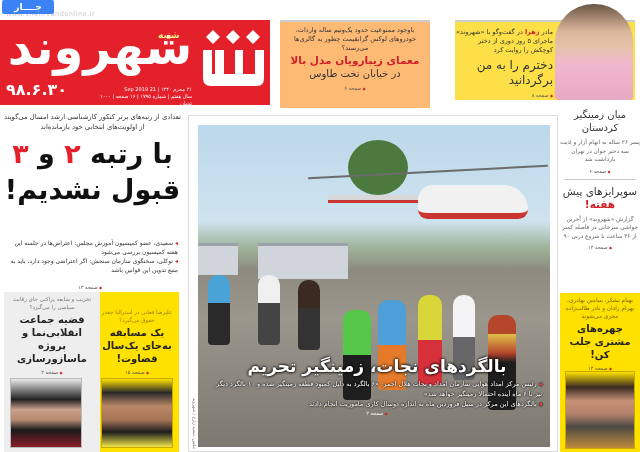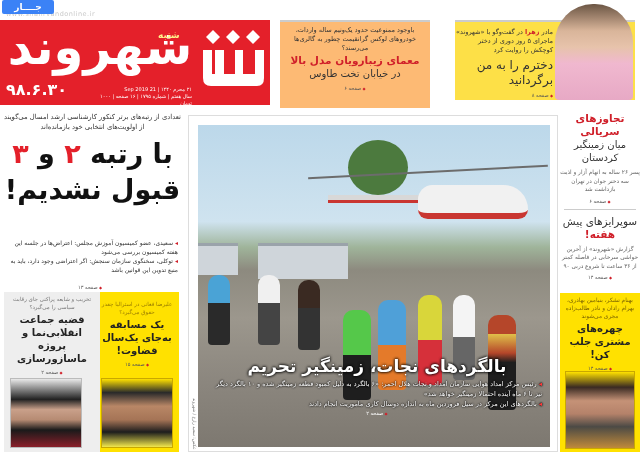--- a/index.html
+++ b/index.html
@@ -36,21 +36,21 @@
   #left-story { left: 0; top: 110px; width: 185px; height: 110px; text-align: center; }
   #left-kicker { font-size: 6.8px; color: #333; line-height: 9.5px; padding: 3px 4px 0; }
   #left-head { font-size: 27px; font-weight: bold; color: #111; line-height: 36px; margin-top: 4px; }
   #left-head .red { color: #e4202a; }
   #left-bullets { left: 2px; top: 238px; width: 180px; text-align: right; font-size: 6px; line-height: 9px; color: #333; padding-right: 4px; }
   .bullet::before { content: "◂"; color: #d0202a; margin-left: 2px; }
   #left-pageref { left: 60px; top: 280px; width: 60px; text-align: center; }
 
   
   #box-gray { left: 4px; top: 292px; width: 96px; height: 160px; background: #eeeeee; text-align: center; padding: 3px 3px; }
-  #box-yellow { left: 95px; top: 292px; width: 84px; height: 160px; background: #ffe100; text-align: center; padding: 8px 3px; }
+  #box-yellow { left: 95px; top: 292px; width: 84px; height: 160px; background: #ffe100; text-align: center; padding: 16px 3px; }
   .small-kicker { font-size: 5.5px; color: #777; line-height: 8px; }
   #box-yellow .small-kicker { color: #9a7d00; }
   .box-head { font-size: 10px; font-weight: bold; color: #222; line-height: 13px; margin-top: 2px; }
   .portrait { position: absolute; left: 6px; bottom: 4px; width: 72px; height: 70px; border: 1px solid #bbb; }
   #woman-photo { background: linear-gradient(180deg,#e9e9e9 0%,#222 30%,#c9a08a 45%,#b68b73 60%,#1a1a1a 75%,#8a1f2a 100%); }
   #referee-photo { background: linear-gradient(180deg,#ffe100 0%,#2a2a2a 20%,#b98766 40%,#a57456 60%,#1d1d1d 78%,#f2e74c 100%); border-color: #c9a800; }
 
   
   #center-frame { left: 188px; top: 115px; width: 370px; height: 337px; background: #fff; border: 1px solid #ddd; }
   #photo { left: 198px; top: 125px; width: 352px; height: 322px; background: linear-gradient(180deg,#bcd8ea 0%,#cfe3ef 30%,#9fb49a 38%,#8d8a7f 45%,#9c978d 60%,#8b867e 80%,#7d7870 100%); overflow: hidden; }
@@ -174,21 +174,20 @@
   <div id="caption-head">بالگردهای نجات، زمینگیر تحریم</div>
   <div id="caption-body">
     <div class="bullet">رئیس مرکز امداد هوایی سازمان امداد و نجات هلال احمر: «۶ بالگرد به دلیل کمبود قطعه زمینگیر شده و ۱۰ بالگرد دیگر نیز تا ۶ ماه آینده احتمالا زمینگیر خواهد شد»</div>
     <div class="bullet">بالگردهای این مرکز در سیل فروردین ماه به اندازه دوسال کاری ماموریت انجام دادند</div>
   </div>
   <div id="caption-pageref" class="pageref" style="color:#fff">صفحه ۲</div>
 </div>
 
 <div id="right-col" class="abs">
   <div>
-    <div id="r1-head-red">تجاوزهای سریالی</div>
     <div id="r1-head">میان زمینگیر کردستان</div>
     <div id="r1-body">پسر ۲۶ ساله به اتهام آزار و اذیت سه دختر جوان در تهران بازداشت شد</div>
     <div class="pageref">صفحه ۶</div>
   </div>
   <div class="divider"></div>
   <div>
     <div id="r2-head">
       <span>سوپرایزهای پیش</span>
       <span class="red">هفته!</span>
     </div>

